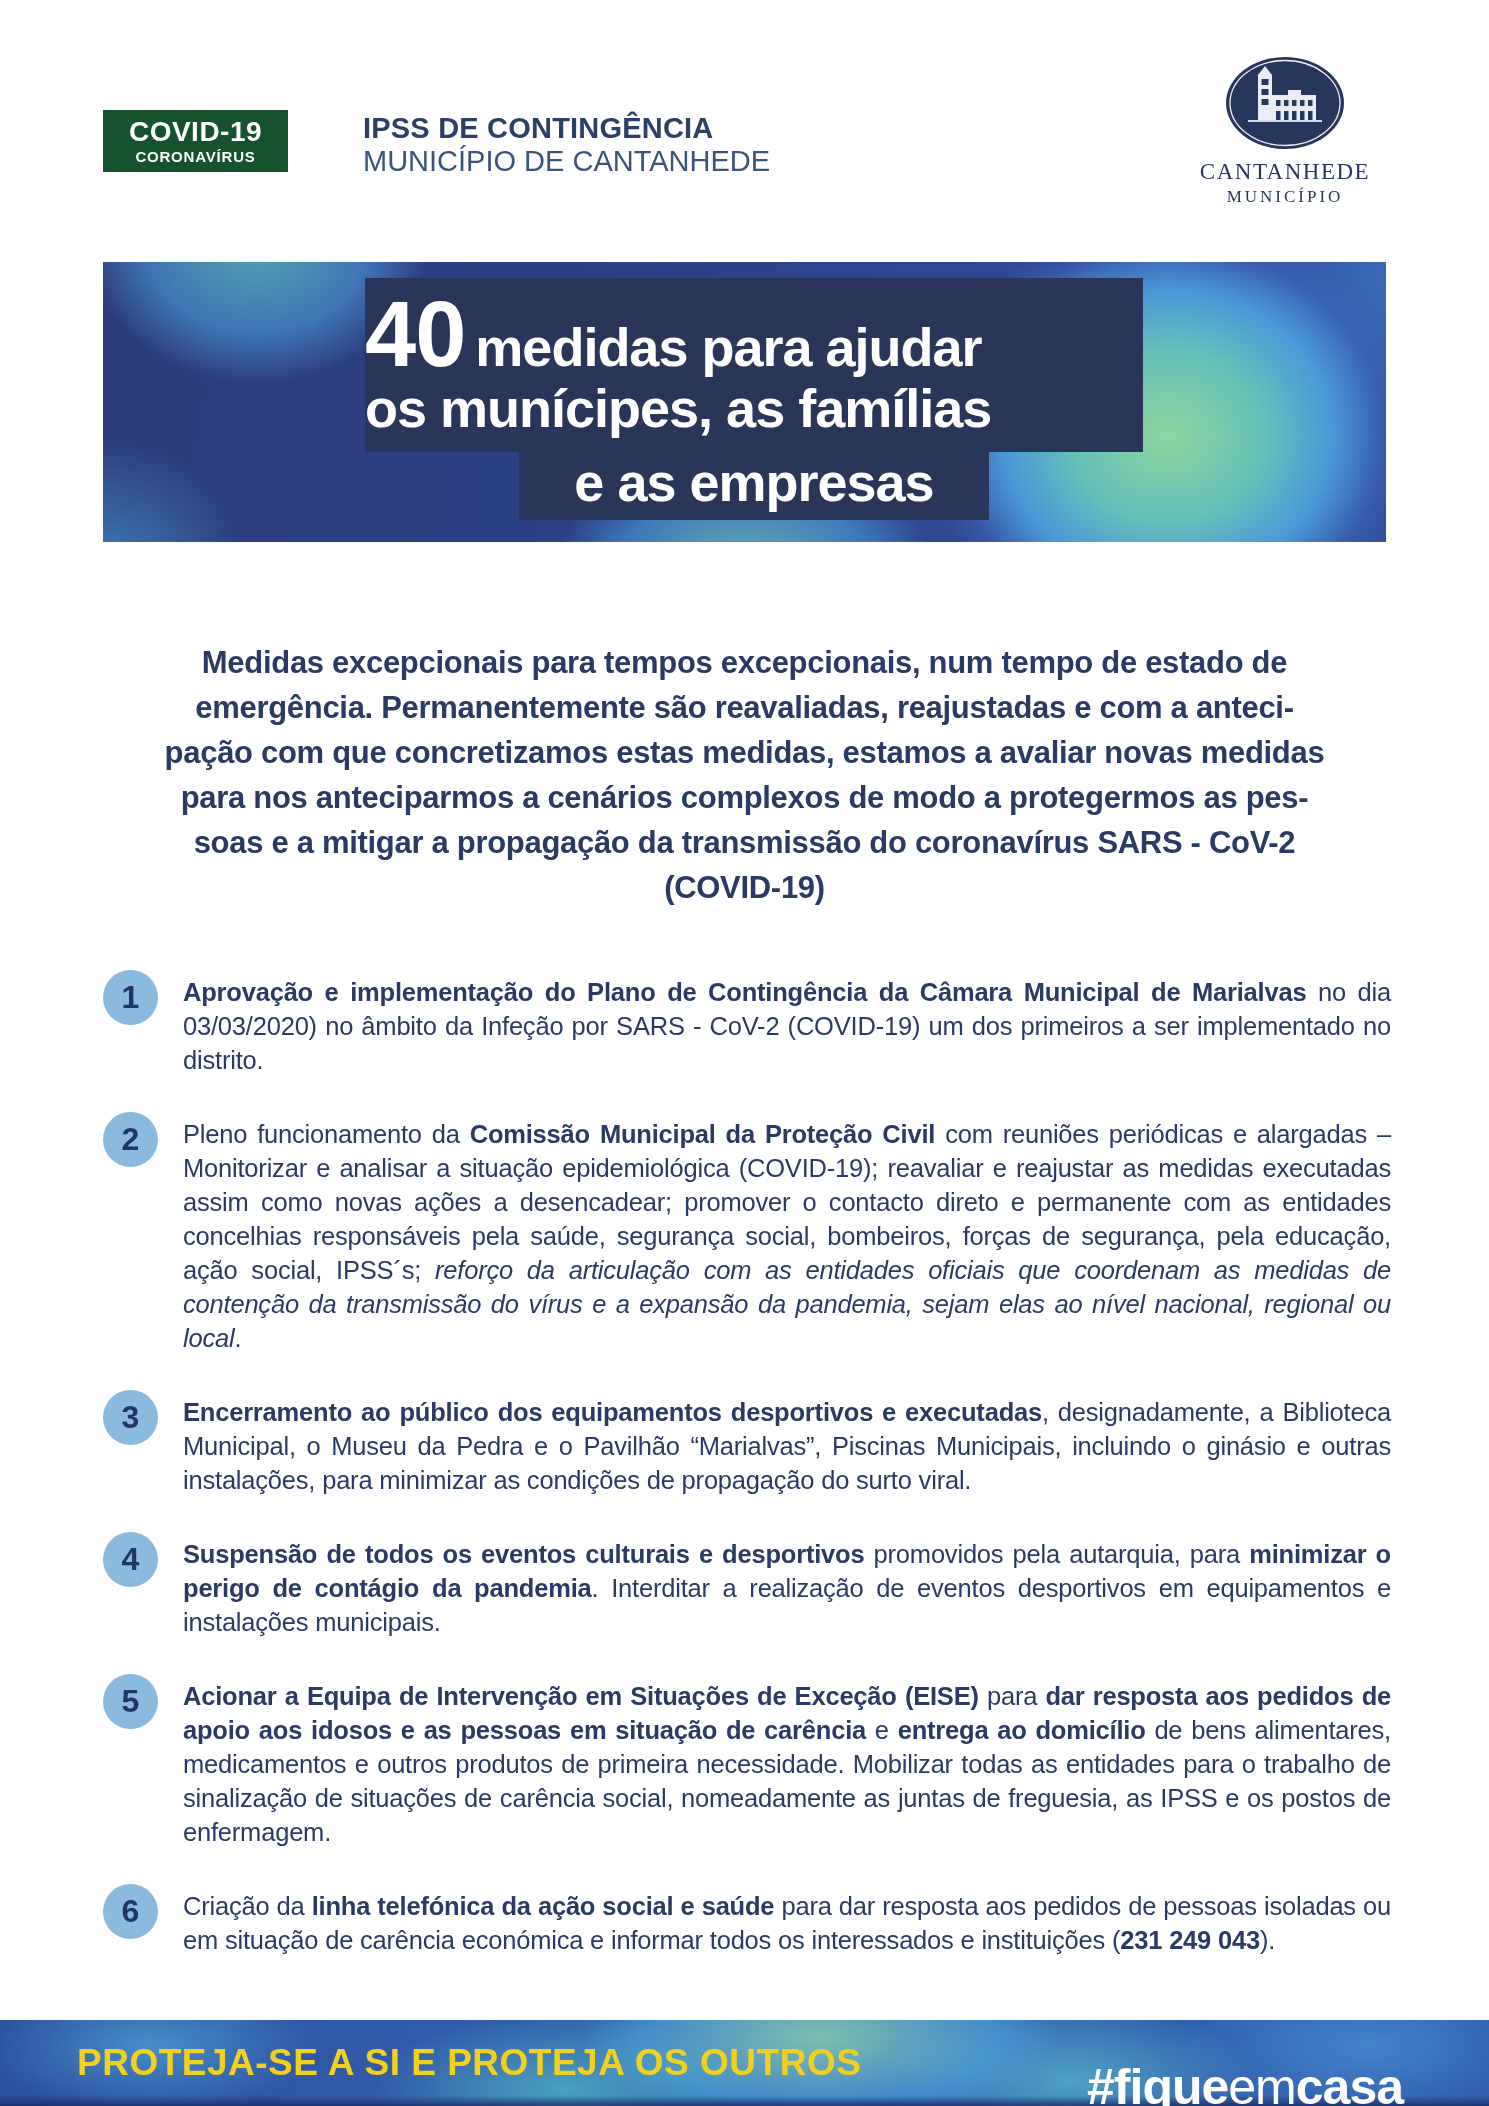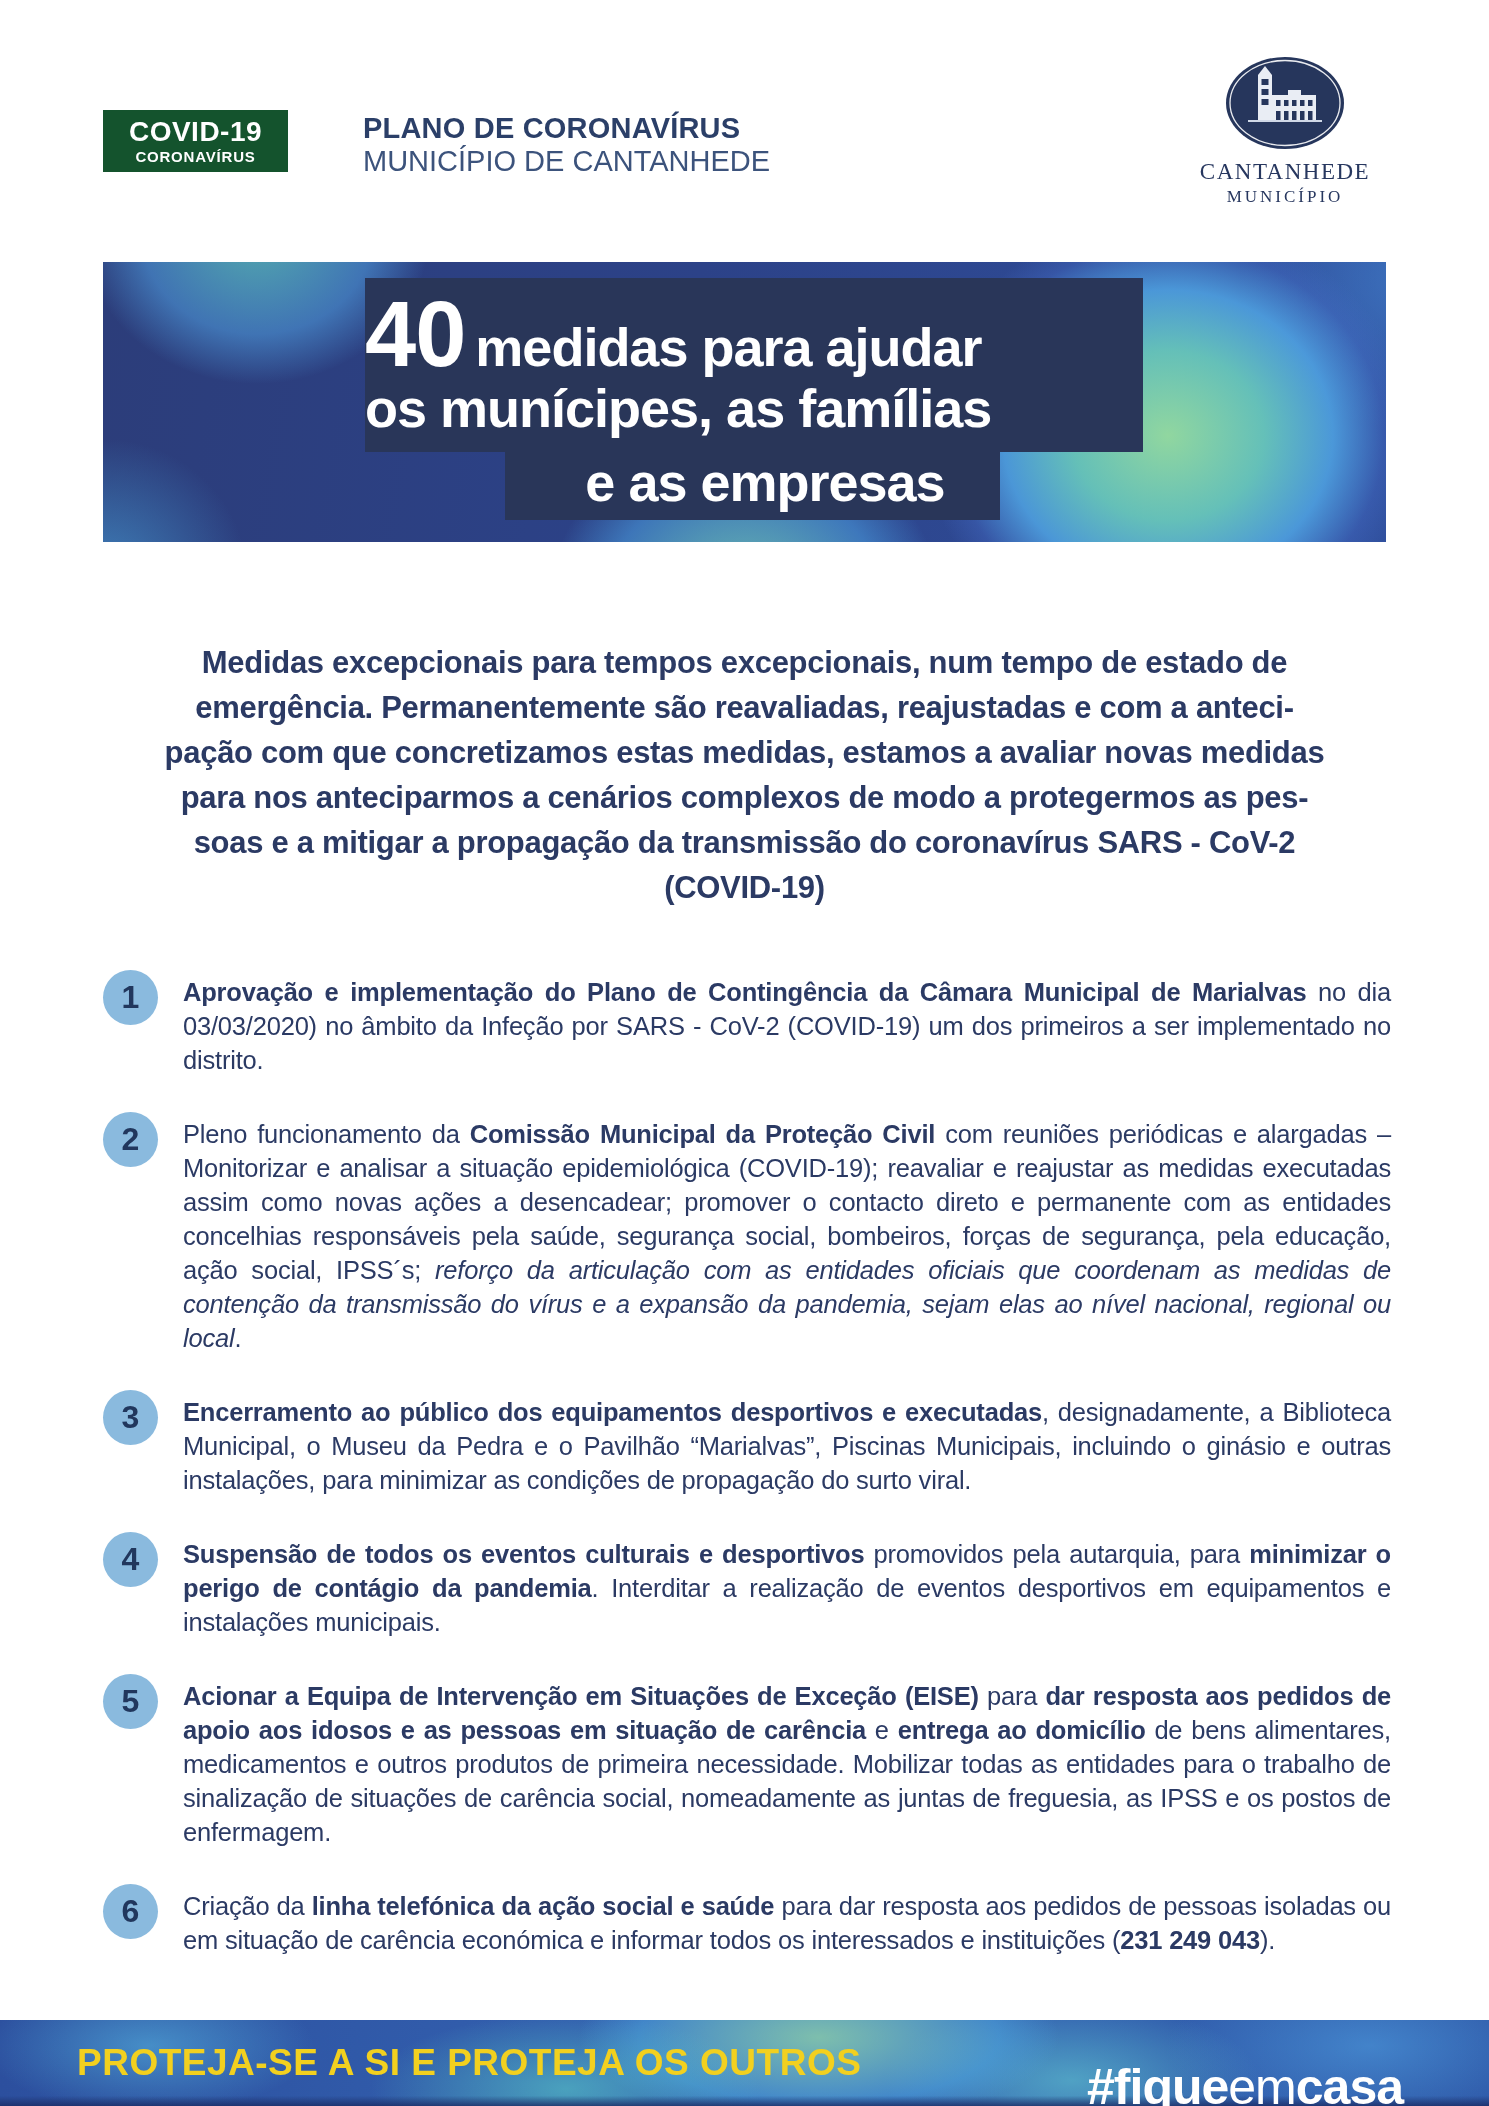--- a/index.html
+++ b/index.html
@@ -27,23 +27,23 @@
       radial-gradient(ellipse 250px 210px at 50% 120%, rgba(120,212,180,0.85) 0%, rgba(75,160,225,0.55) 55%, rgba(0,0,0,0) 78%),
       radial-gradient(ellipse 200px 190px at 0% 112%, rgba(75,170,225,0.6) 0%, rgba(0,0,0,0) 72%),
       radial-gradient(ellipse 240px 210px at 102% 6%, rgba(70,140,215,0.55) 0%, rgba(0,0,0,0) 72%),
       linear-gradient(100deg,#2c3d7a 0%,#2c4288 45%,#30509e 100%);}
   .hero-box{position:absolute;left:262px;top:16px;width:778px;height:174px;background:#293659;
             display:flex;flex-direction:column;align-items:flex-start;justify-content:center;}
   .hero-line1{display:flex;align-items:baseline;color:#fff;font-weight:800;letter-spacing:-1px;}
   .hero-num{font-size:92px;line-height:86px;margin-right:10px;}
   .hero-rest{font-size:54px;line-height:60px;}
   .hero-line2{color:#fff;font-weight:800;font-size:54px;line-height:62px;letter-spacing:-1px;}
-  .hero-ext{position:absolute;left:402px;top:190px;width:470px;height:68px;background:#293659;
+  .hero-ext{position:absolute;left:416px;top:190px;width:470px;height:68px;background:#293659;
             display:flex;justify-content:center;align-items:flex-start;
-            color:#fff;font-weight:800;font-size:54px;line-height:60px;letter-spacing:-1px;padding-left:25px;}
+            color:#fff;font-weight:800;font-size:54px;line-height:60px;letter-spacing:-1px;}
 
   
   .intro{position:absolute;left:88px;right:88px;top:640px;margin:0;text-align:center;
          font-size:31px;line-height:45px;font-weight:700;color:#2b3a64;letter-spacing:-0.3px;}
 
   
   .measures{position:absolute;left:103px;top:975px;width:1288px;}
   .measure{display:flex;margin-bottom:40px;}
   .num-circle{flex:0 0 55px;width:55px;height:55px;border-radius:50%;background:#8abade;
               display:flex;align-items:center;justify-content:center;
@@ -74,21 +74,21 @@
 <body>
 
 <div class="page">
 
   <div class="badge">
     <div class="badge-l1">COVID-19</div>
     <div class="badge-l2">CORONAVÍRUS</div>
   </div>
 
   <div class="titles">
-    <div class="h-title">PLANO DE CORONAVÍRUS</div>
+    <div class="h-title">IPSS DE CONTINGÊNCIA</div>
     <div class="h-subtitle">MUNICÍPIO DE CANTANHEDE</div>
   </div>
 
   <div class="logo">
     <svg width="122" height="96" viewBox="0 0 122 96">
       <ellipse cx="61" cy="48" rx="59" ry="46" fill="#26365c"></ellipse>
       <ellipse cx="61" cy="48" rx="55" ry="42.5" fill="none" stroke="#ffffff" stroke-width="1.3" opacity="0.9"></ellipse>
       <polygon points="34,20 41,11 48,20" fill="#e9edf4"></polygon>
       <rect x="34" y="20" width="14" height="45" fill="#e9edf4"></rect>
       <rect x="37.5" y="24" width="7" height="6" fill="#26365c"></rect>

